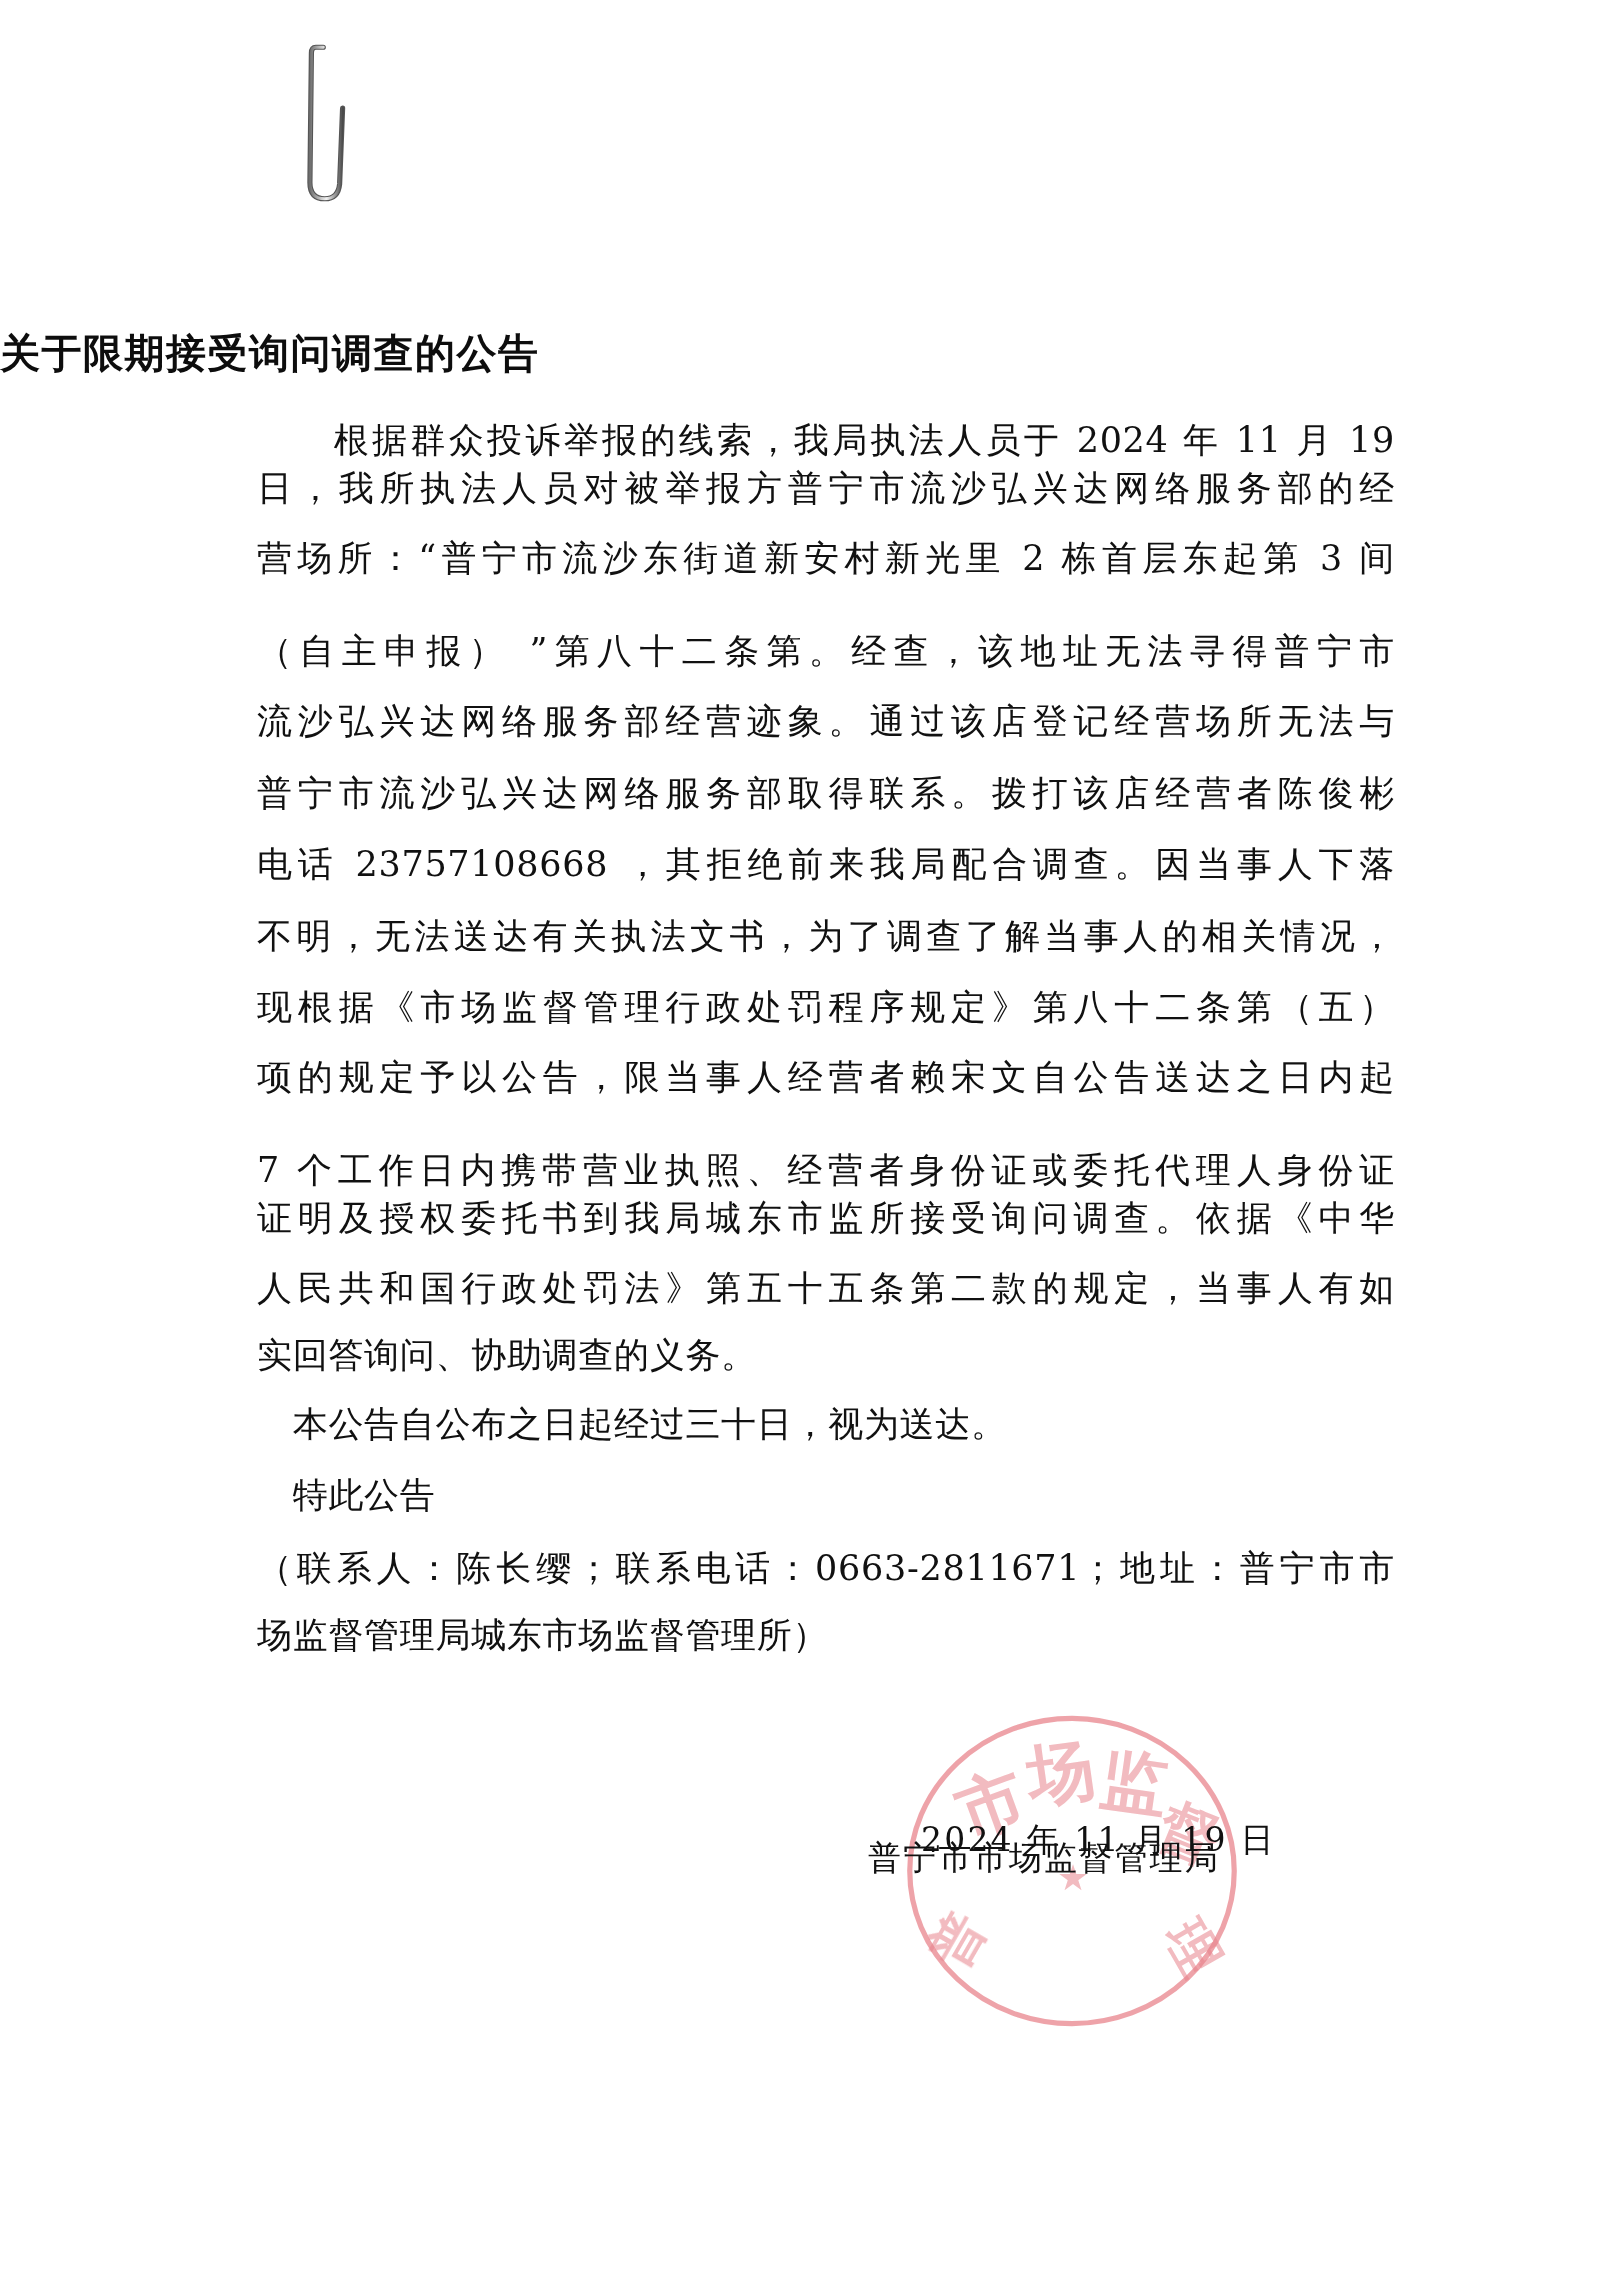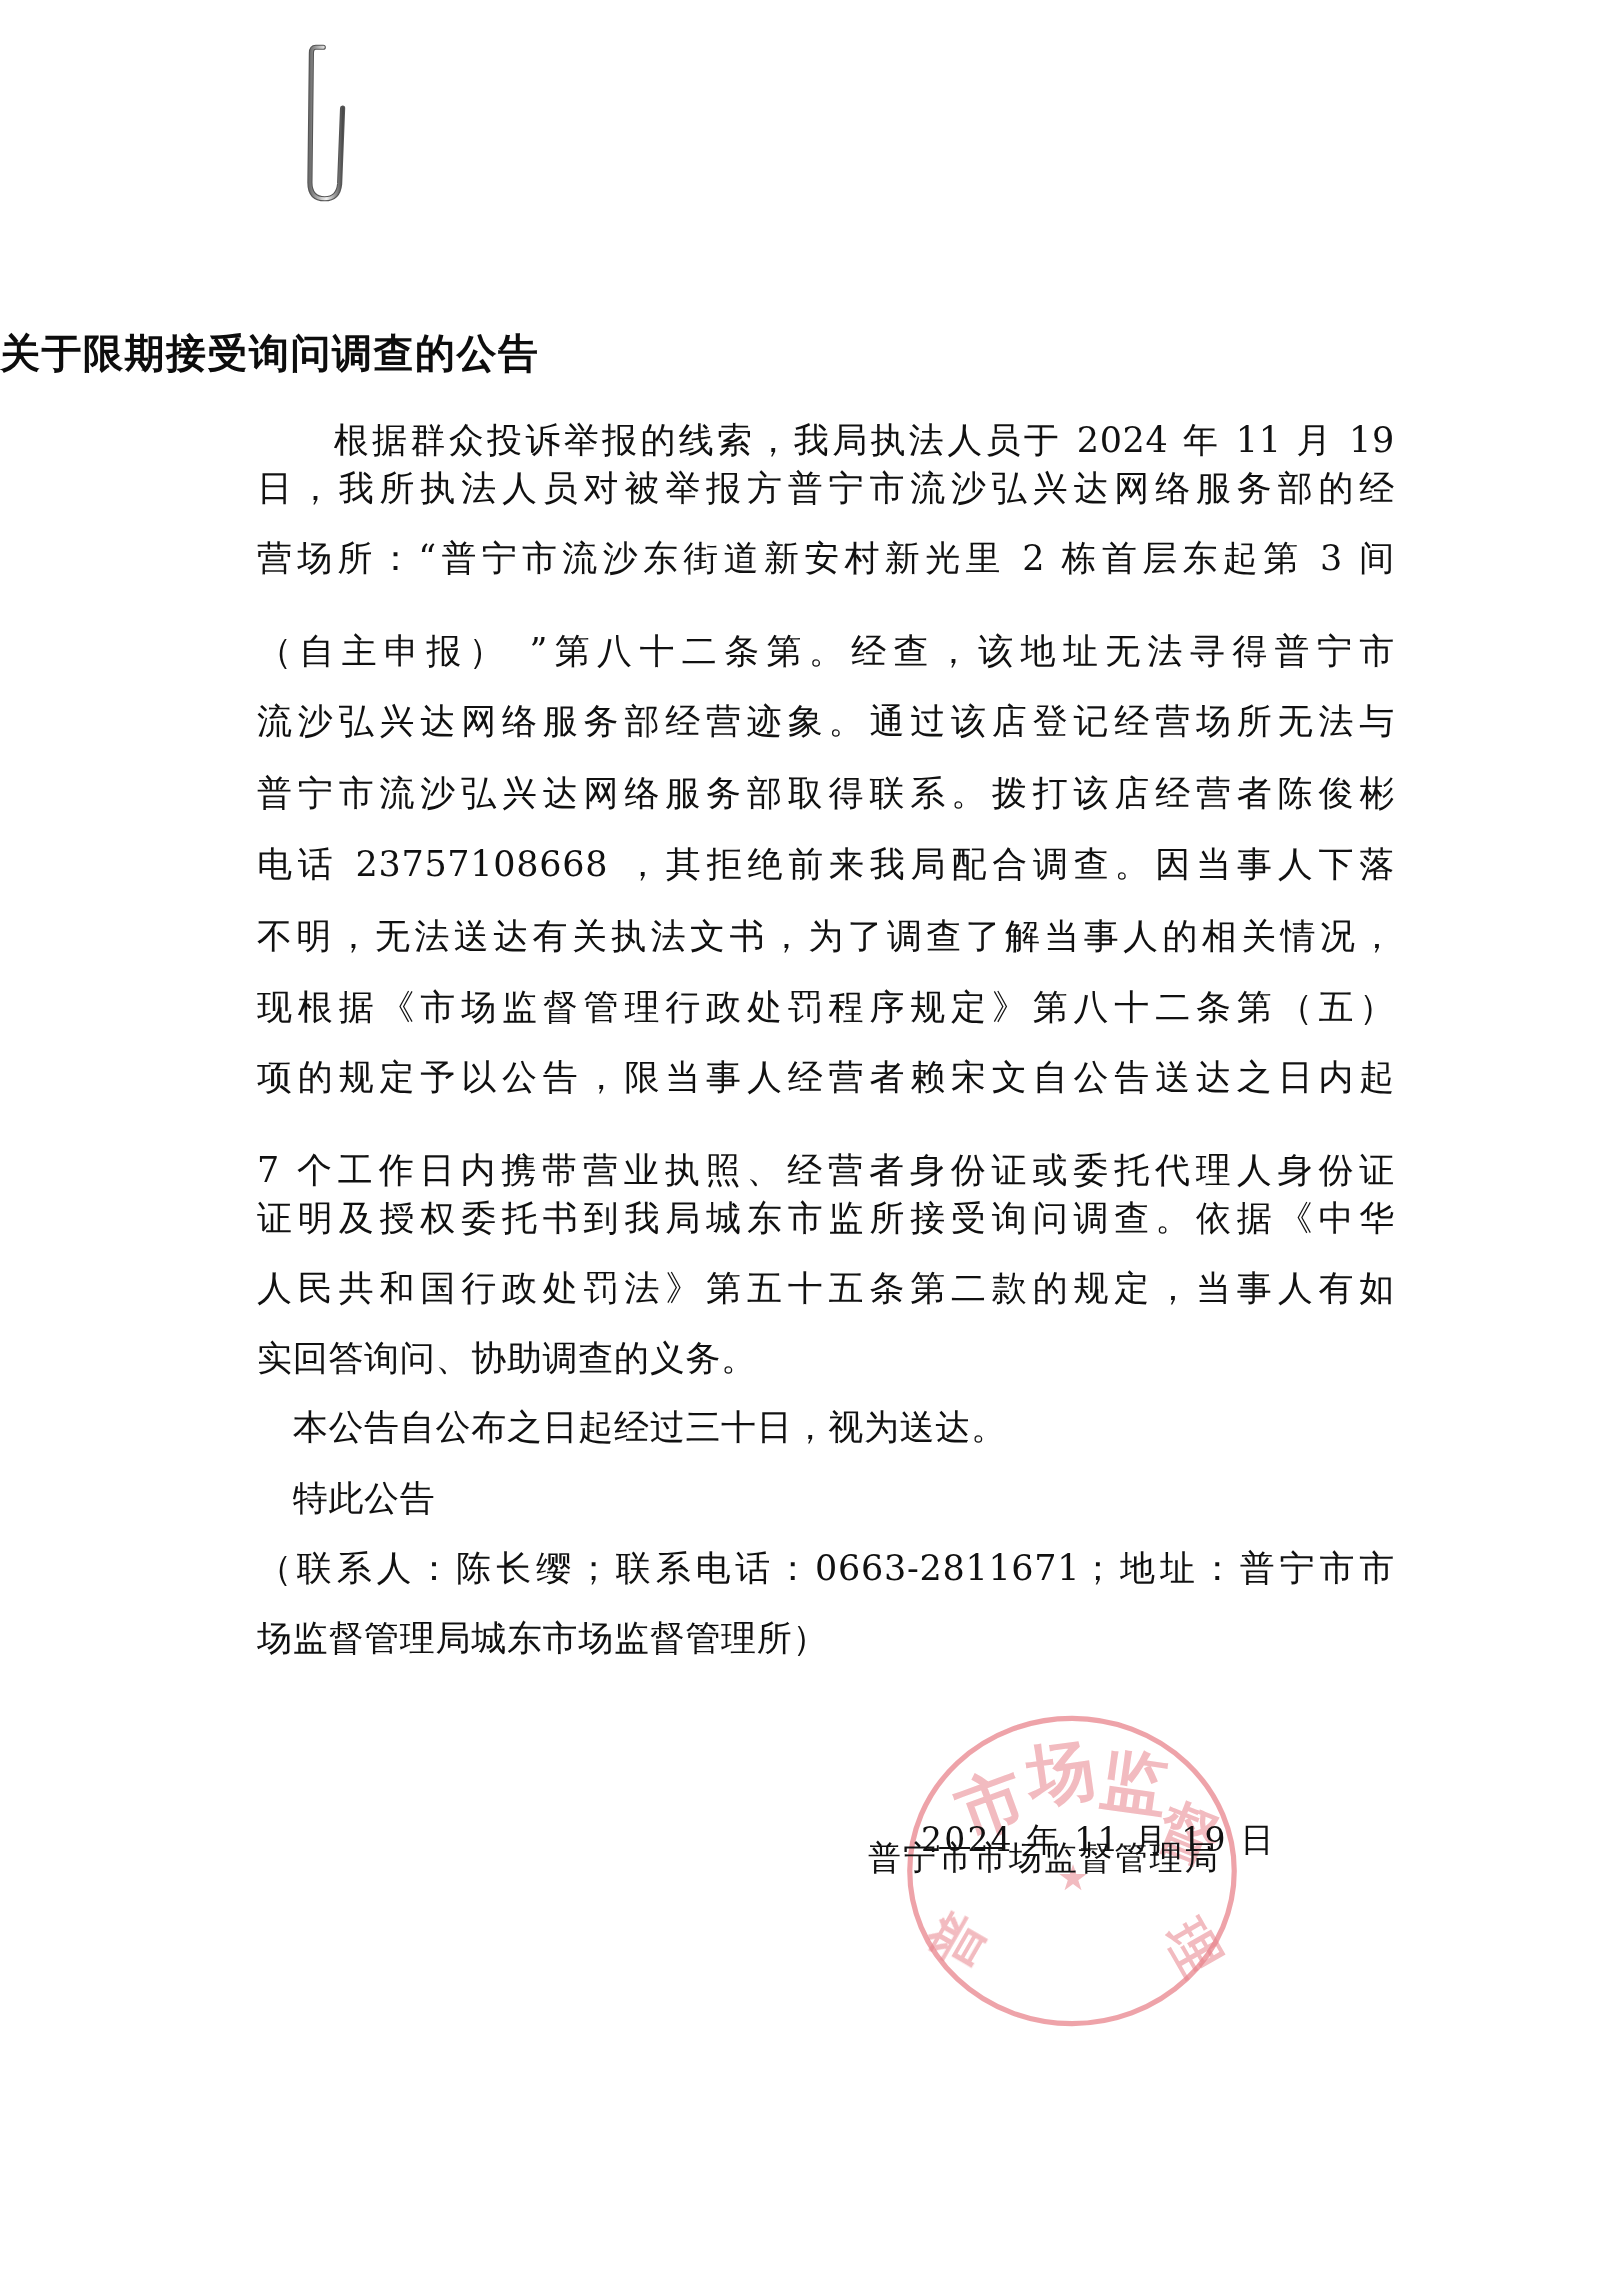--- a/index.html
+++ b/index.html
@@ -12,21 +12,21 @@
   .title {
     position: absolute; left: 0; width: 1624px; top: 326px;
     text-align: left; font-family: "DejaVu Sans", "Liberation Sans", sans-serif;
     font-weight: bold; font-size: 40px; letter-spacing: 1.5px; color: #0d0d0d;
   }
   .line {
     position: absolute; left: 257px; width: 1138px;
     font-size: 35px; line-height: 45px; height: 45px; white-space: nowrap;
     text-align: justify; text-align-last: justify; letter-spacing: 0.7px;
   }
-  .line.short { text-align-last: left; }
+  .line.short { text-align-last: left; font-family: Liberation Mono, monospace; }
   .stamp { position: absolute; left: 897px; top: 1711px; width: 350px; height: 320px; }
   .sig { position: absolute; font-size: 33px; white-space: nowrap; letter-spacing: 2.2px; }
 </style>
 </head>
 <body>
 
 <svg class="paperclip" viewBox="0 0 70 220">
   <defs>
     <linearGradient id="metal" x1="0" x2="1">
       <stop offset="0" stop-color="#6d6d6d"></stop>

